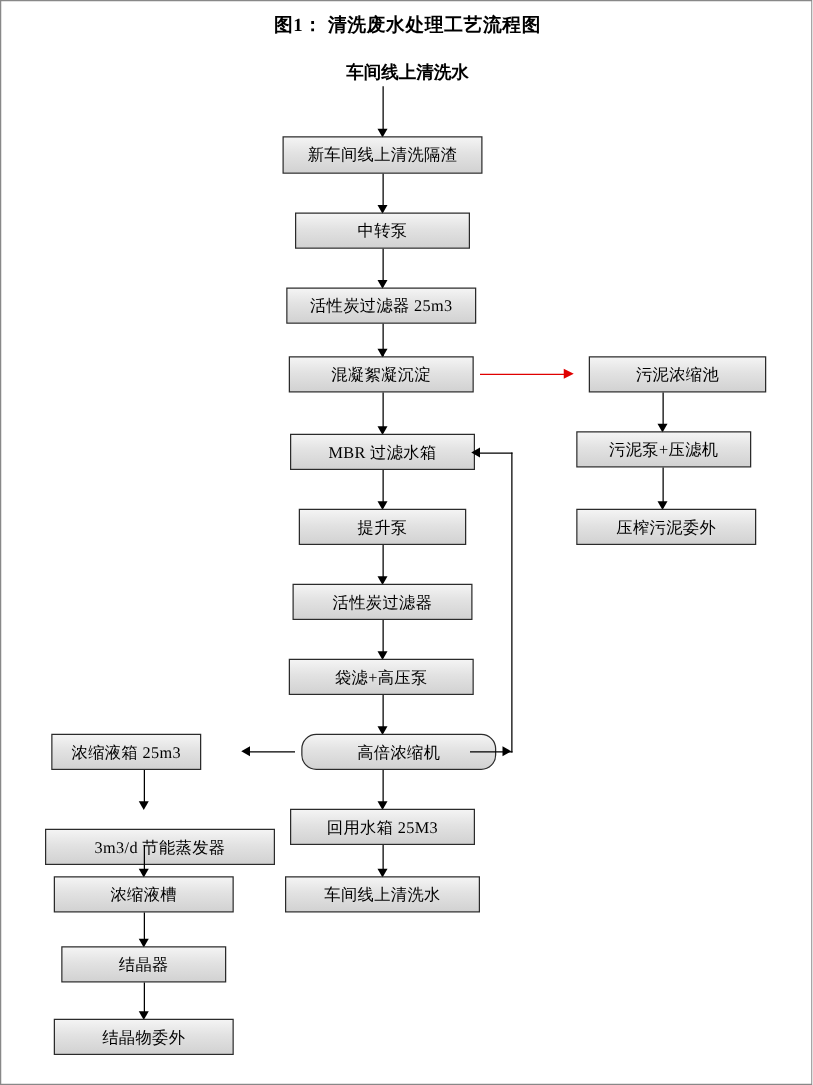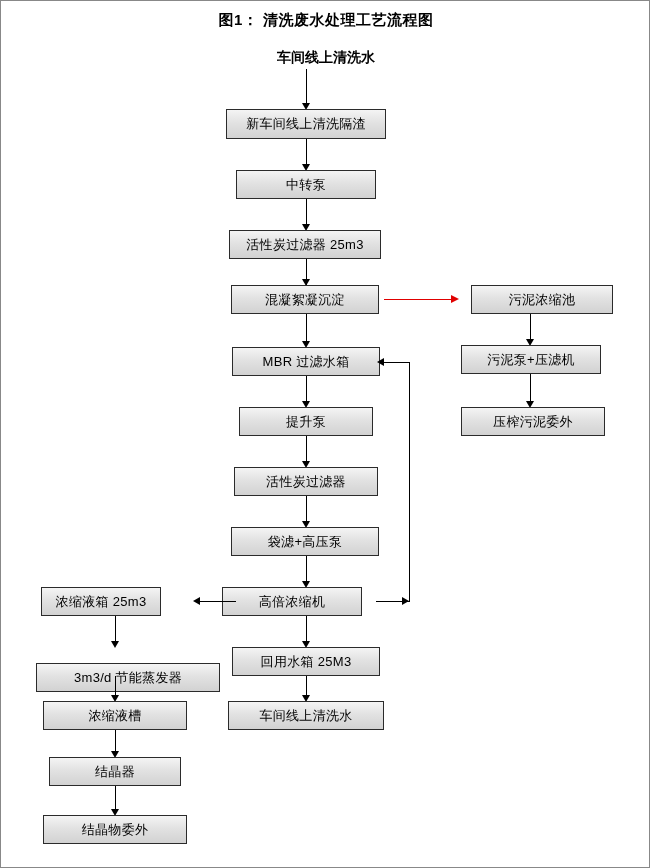--- a/index.html
+++ b/index.html
@@ -11,20 +11,21 @@
     font-family: "Liberation Sans", sans-serif;
   }
   #page {
     position: relative;
     width: 650px;
     height: 868px;
     background: #ffffff;
     border: 1px solid #888;
     box-sizing: border-box;
     overflow: hidden;
+    font-family: Liberation Serif, serif;
   }
   .title {
     position: absolute;
     left: 0;
     top: 10px;
     width: 650px;
     text-align: center;
     font-size: 15px;
     font-weight: bold;
     color: #000;
@@ -161,21 +162,21 @@
   <div class="node" style="left:233px; top:466px; width:144px; height:29px;">活性炭过滤器</div>
 
   <div class="vline" style="left:305px; top:495px; height:30px;"></div>
   <div class="arrow-down" style="left:301px; top:520px;"></div>
 
   <div class="node" style="left:230px; top:526px; width:148px; height:29px;">袋滤+高压泵</div>
 
   <div class="vline" style="left:305px; top:555px; height:30px;"></div>
   <div class="arrow-down" style="left:301px; top:580px;"></div>
 
-  <div class="node" style="left:221px; top:586px; width:140px; height:29px;">高倍浓缩机</div>
+  <div class="node" style="left:240px; top:586px; width:156px; height:29px;border-radius:12px;">高倍浓缩机</div>
 
   <div class="hline" style="left:375px; top:600px; width:34px;"></div>
   <div class="vline" style="left:408px; top:361px; height:240px;"></div>
   <div class="hline" style="left:380px; top:361px; width:29px;"></div>
   <div class="arrow-left" style="left:376px; top:357px;"></div>
   <div class="arrow-right" style="left:401px; top:596px;"></div>
 
   <div class="hline" style="left:195px; top:600px; width:40px;"></div>
   <div class="arrow-left" style="left:192px; top:596px;"></div>
 

